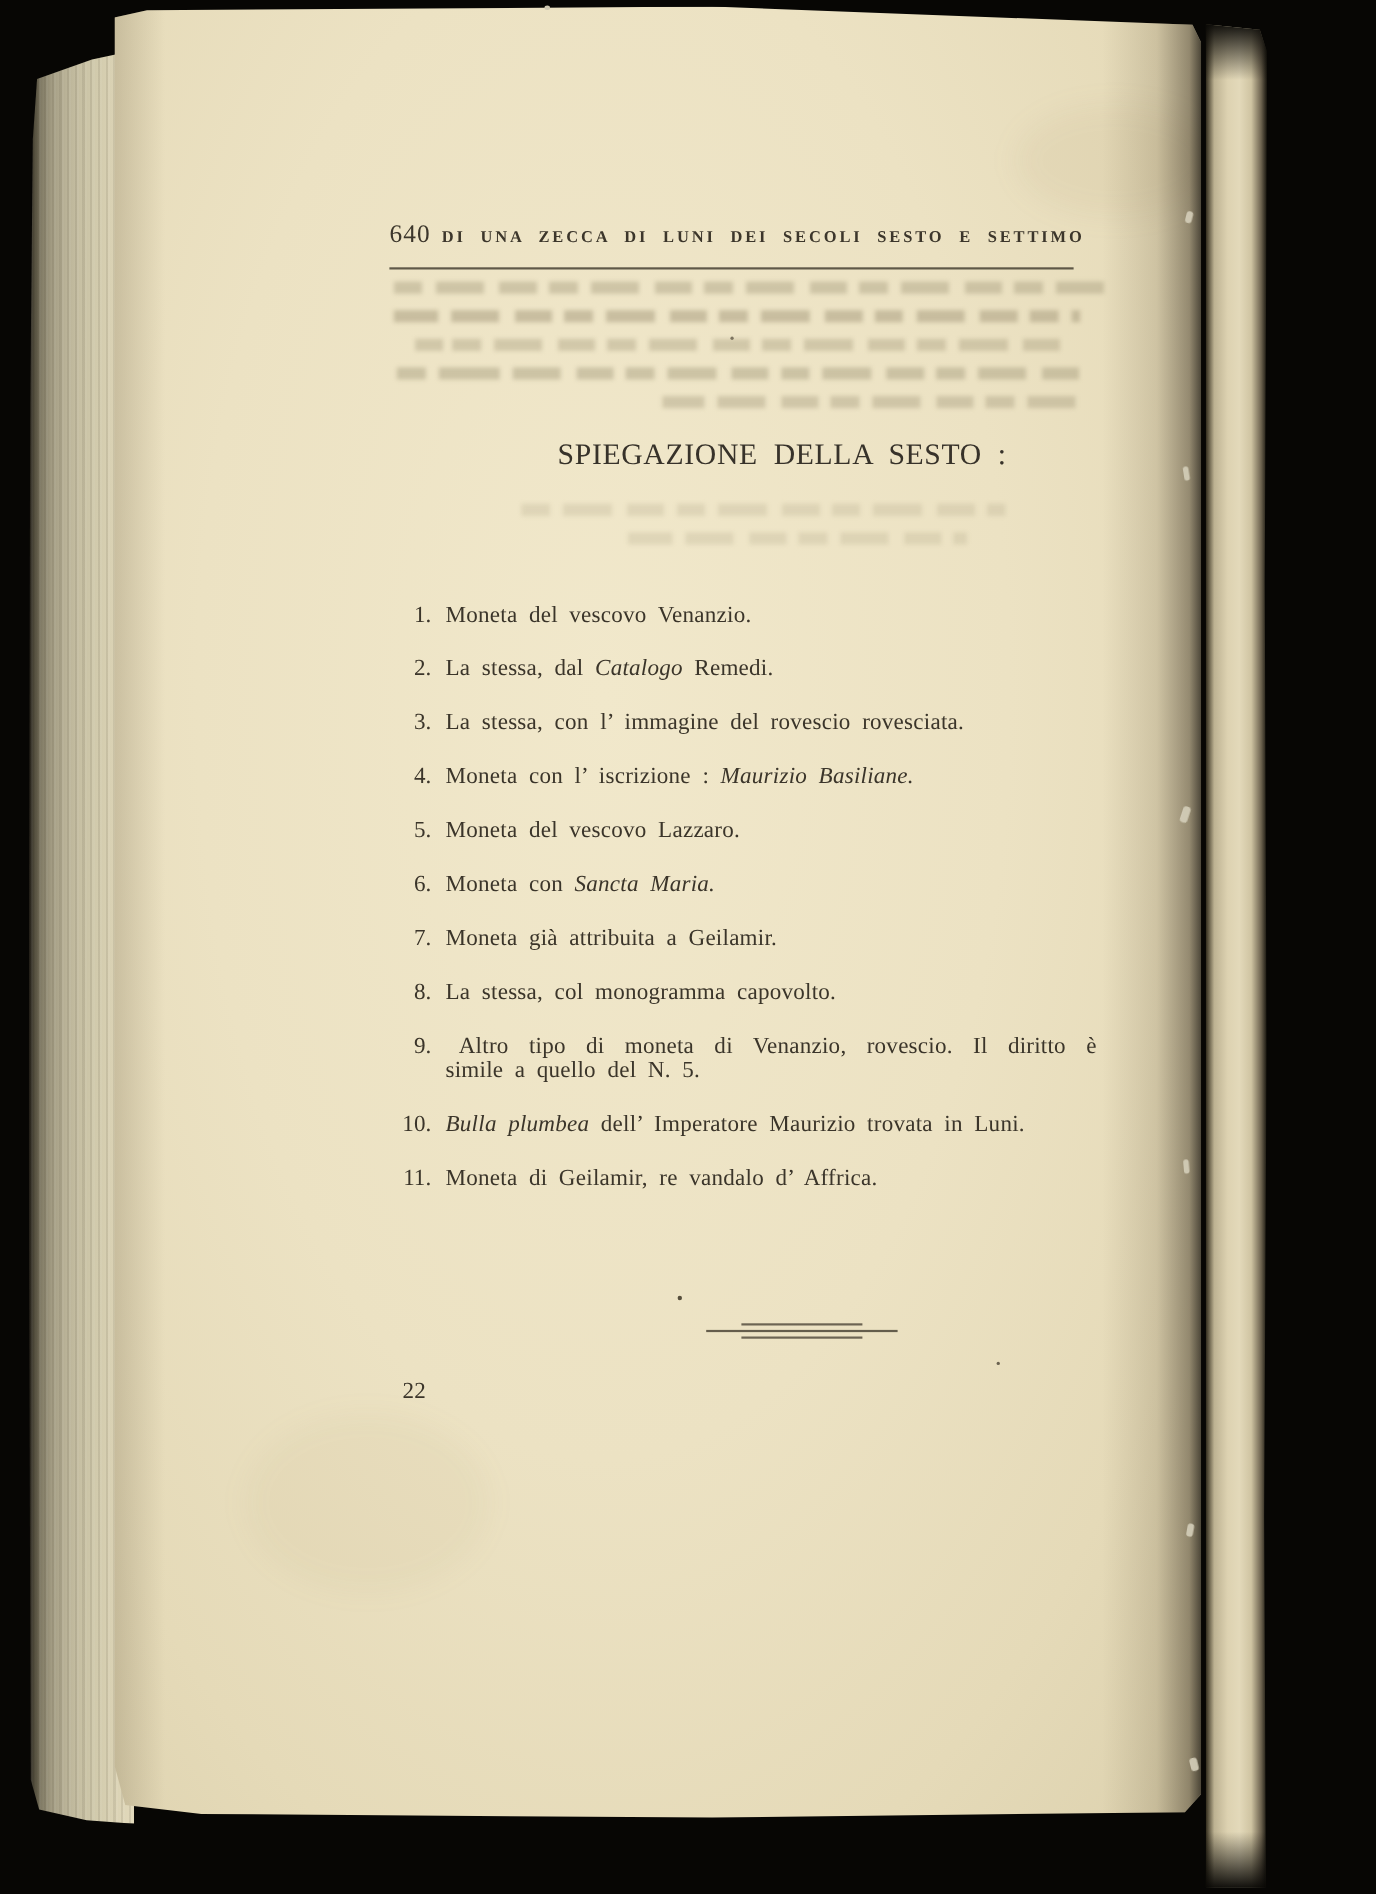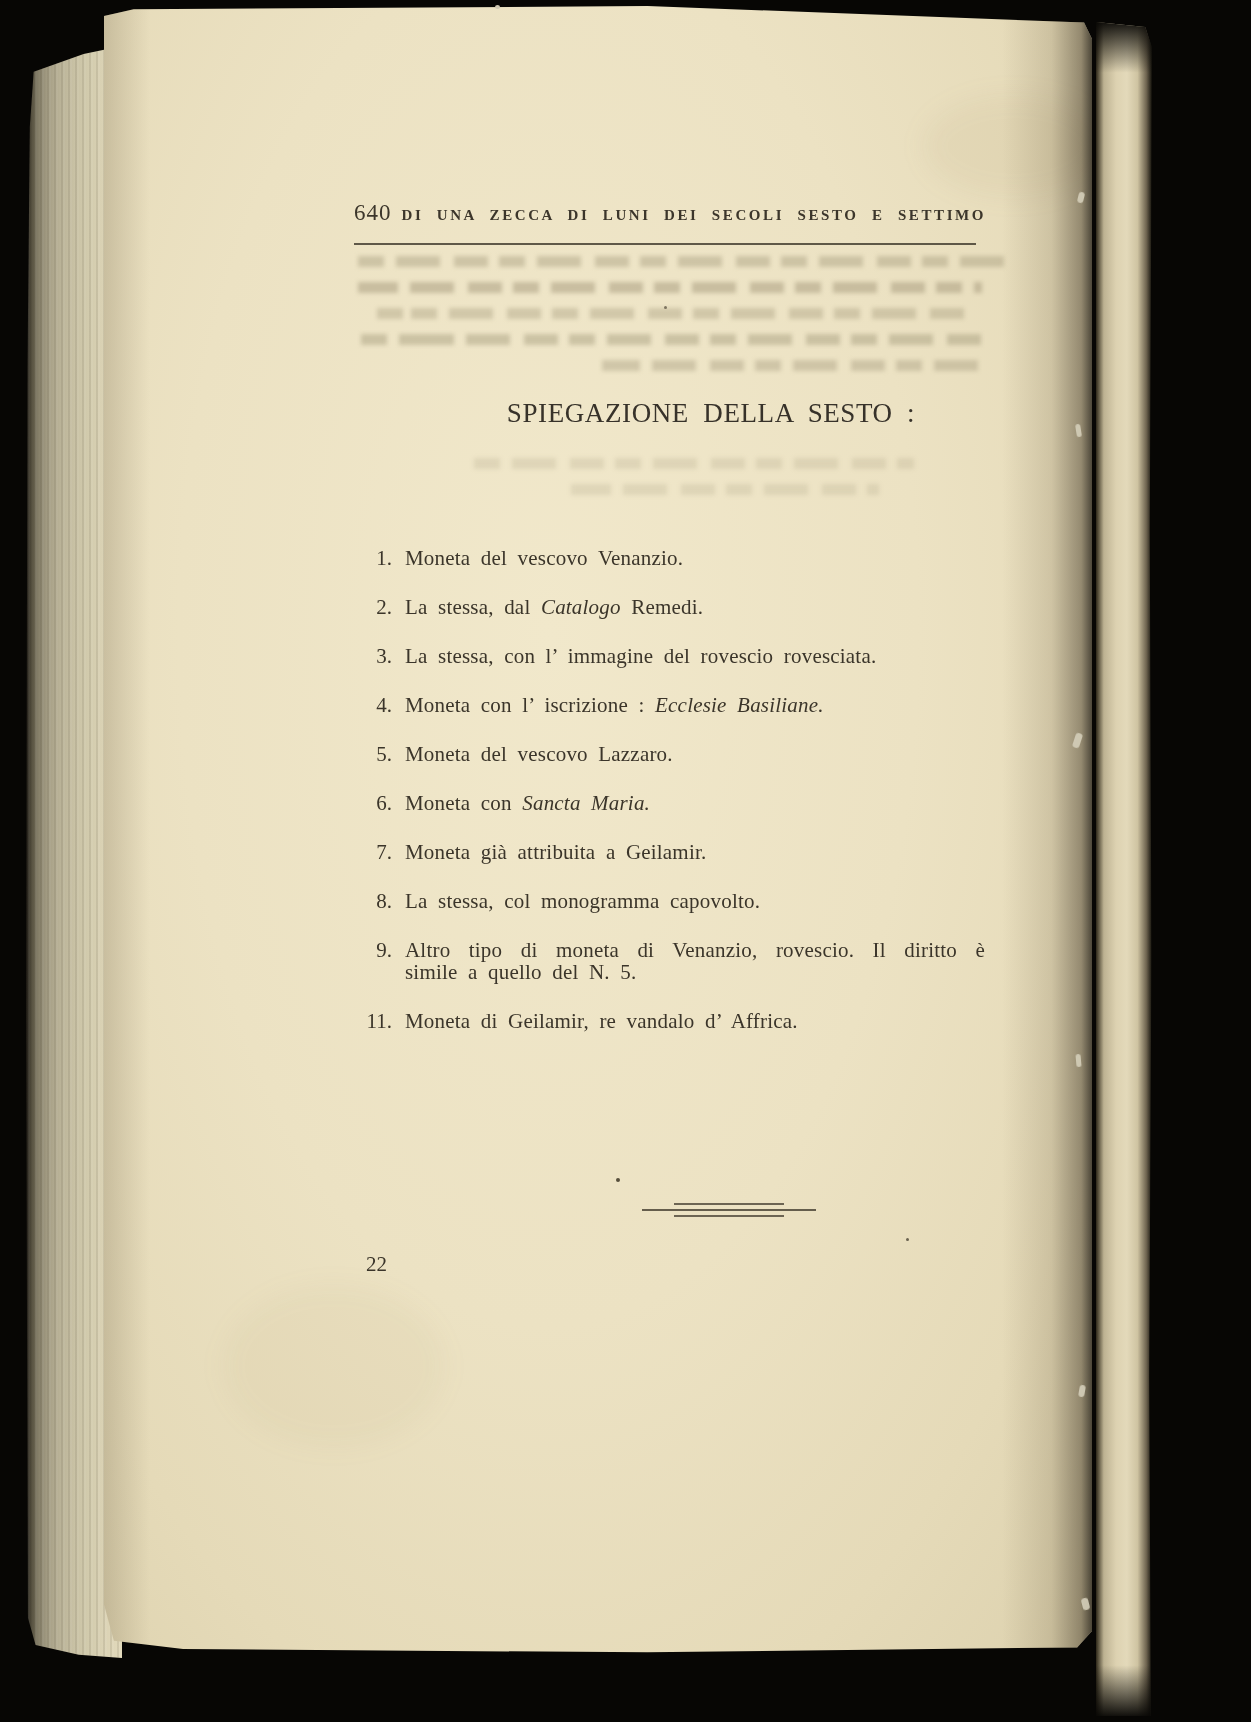--- a/index.html
+++ b/index.html
@@ -64,21 +64,21 @@
   .ghost.mid .gl{opacity:.22;}
   .section-title{
     position:absolute;left:250px;top:392px;width:714px;text-align:center;
     font-size:27px;letter-spacing:.6px;word-spacing:7px;color:#37322a;
   }
   .list{position:absolute;left:250px;top:541px;width:716px;}
   .item{display:flex;margin-bottom:27px;font-size:21px;line-height:22px;color:#3b352a;}
   .item .num{flex:0 0 38px;text-align:right;padding-right:13px;}
   .item .body{flex:1;}
   .item .line{word-spacing:.24em;letter-spacing:.2px;}
-  .item .line.justify{word-spacing:.62em;}
+  .item .line.justify{word-spacing:.62em;margin-left:12px;}
   .item .line + .line{}
   .it{font-style:italic;}
   .divider{position:absolute;left:538px;top:1197px;width:174px;}
   .divider .d1,.divider .d3{width:110px;height:2px;margin:0 auto;background:#4c4537;opacity:.8;}
   .divider .d2{width:174px;height:2px;margin:4px auto;background:#4c4537;opacity:.85;}
   .folio-bottom{position:absolute;left:262px;top:1246px;font-size:21px;color:#3b352a;}
   .stain{position:absolute;border-radius:50%;filter:blur(12px);}
 </style>
 </head>
 <body>
@@ -123,21 +123,21 @@
         </div>
         <div class="item">
           <span class="num">3.</span>
           <span class="body">
             <div class="line"><span>La stessa, con l’ immagine del rovescio rovesciata.</span></div>
           </span>
         </div>
         <div class="item">
           <span class="num">4.</span>
           <span class="body">
-            <div class="line"><span>Moneta con l’ iscrizione : </span><span class="it">Ecclesie Basiliane.</span></div>
+            <div class="line"><span>Moneta con l’ iscrizione : </span><span class="it">Maurizio Basiliane.</span></div>
           </span>
         </div>
         <div class="item">
           <span class="num">5.</span>
           <span class="body">
             <div class="line"><span>Moneta del vescovo Lazzaro.</span></div>
           </span>
         </div>
         <div class="item">
           <span class="num">6.</span>
@@ -155,20 +155,26 @@
           <span class="num">8.</span>
           <span class="body">
             <div class="line"><span>La stessa, col monogramma capovolto.</span></div>
           </span>
         </div>
         <div class="item">
           <span class="num">9.</span>
           <span class="body">
             <div class="line justify"><span>Altro tipo di moneta di Venanzio, rovescio. Il diritto è</span></div>
             <div class="line"><span>simile a quello del N. 5.</span></div>
+          </span>
+        </div>
+        <div class="item">
+          <span class="num">10.</span>
+          <span class="body">
+            <div class="line"><span class="it">Bulla plumbea</span><span> dell’ Imperatore Maurizio trovata in Luni.</span></div>
           </span>
         </div>
         <div class="item">
           <span class="num">11.</span>
           <span class="body">
             <div class="line"><span>Moneta di Geilamir, re vandalo d’ Affrica.</span></div>
           </span>
         </div>
       </div>
 

